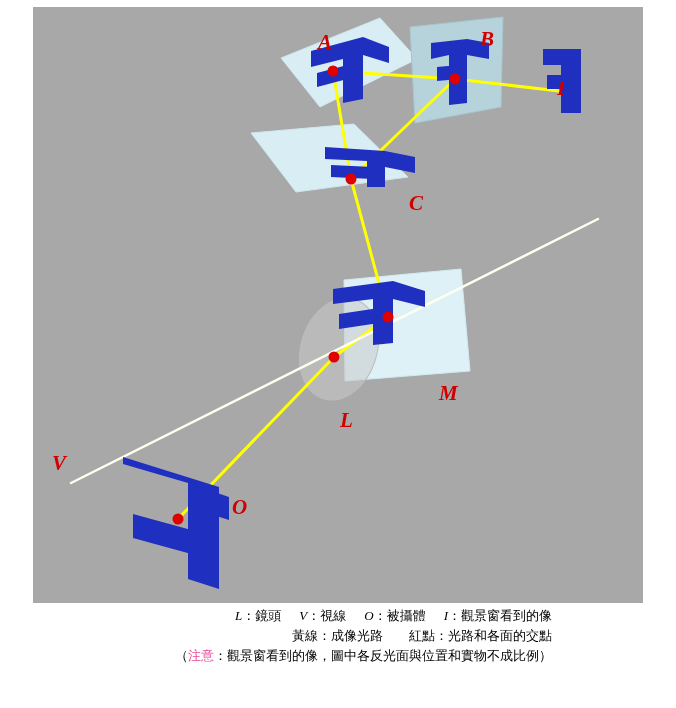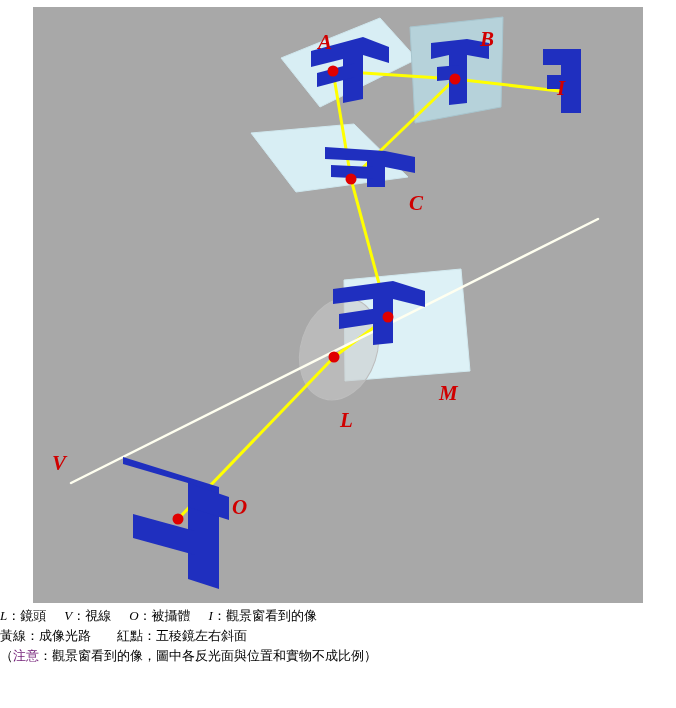--- a/index.html
+++ b/index.html
@@ -38,35 +38,35 @@
     font-weight: bold;
     font-size: 21px;
     line-height: 1;
     user-select: none;
   }
   #legend {
     position: absolute;
     left: 0;
     top: 606px;
     width: 552px;
-    text-align: left;
+    text-align: right;
     color: #000000;
     font-family: "DejaVu Sans", sans-serif;
     font-size: 13px;
     line-height: 20px;
   }
   .legend-line {
     white-space: nowrap;
   }
   .legend-line .sym {
     font-family: "Liberation Serif", serif;
     font-style: italic;
   }
   .legend-note-mark {
-    color: #701a75;
+    color: #ec4899;
   }
   .sp { display: inline-block; width: 18px; }
 </style>
 </head>
 <body>
 
 <div id="page">
 
   <div id="diagram-canvas">
     <svg width="610" height="596" viewBox="0 0 610 596" xmlns="http://www.w3.org/2000/svg">
@@ -164,19 +164,19 @@
     <div class="label" style="left:406px; top:376px;">M</div>
     <div class="label" style="left:307px; top:403px;">L</div>
     <div class="label" style="left:19px; top:446px;">V</div>
     <div class="label" style="left:199px; top:490px;">O</div>
   </div>
 
   <div id="legend">
     <div class="legend-line">
       <span class="sym">L</span><span>：鏡頭</span><span class="sp"></span><span class="sym">V</span><span>：視線</span><span class="sp"></span><span class="sym">O</span><span>：被攝體</span><span class="sp"></span><span class="sym">I</span><span>：觀景窗看到的像</span>
     </div>
-    <div class="legend-line">黃線：成像光路　　紅點：五稜鏡左右斜面</div>
+    <div class="legend-line">黃線：成像光路　　紅點：光路和各面的交點</div>
     <div class="legend-line">
       <span>（</span><span class="legend-note-mark">注意</span><span>：觀景窗看到的像，圖中各反光面與位置和實物不成比例）</span>
     </div>
   </div>
 
 </div>
 
 </body></html>

